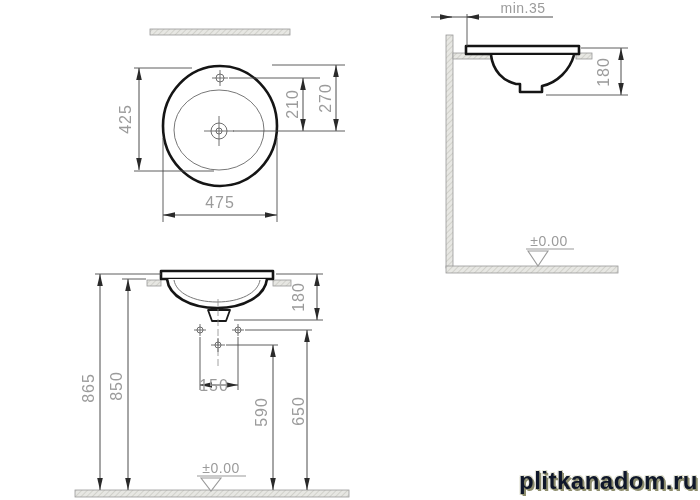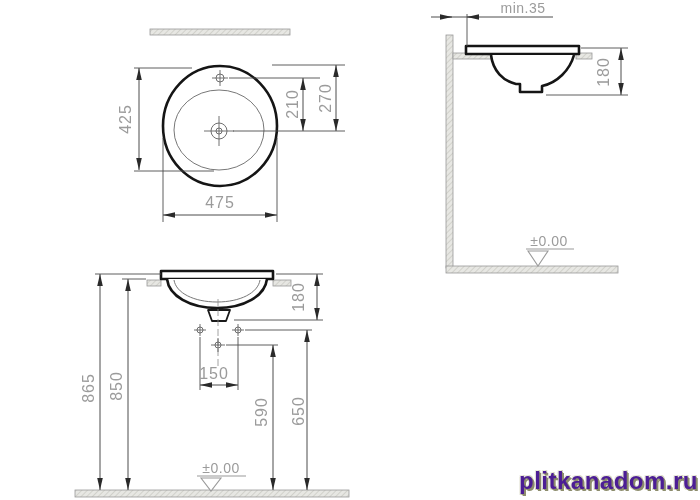--- a/index.html
+++ b/index.html
@@ -16,21 +16,21 @@
   .e{stroke:#4d4d4d;stroke-width:0.9;fill:none;}                             
   .hat{fill:url(#hatch);stroke:#9a9a9a;stroke-width:0.8;}
   .lvl{stroke:#9a9a9a;stroke-width:1.1;fill:none;}
   .lvlt{stroke:#9a9a9a;stroke-width:1.1;fill:#ffffff;}
   
   .dim{position:absolute;transform:translate(-50%,-50%);color:#9b9b9b;font-size:16px;
        letter-spacing:1px;white-space:nowrap;line-height:1;}
   .dim.rot{transform:translate(-50%,-50%) rotate(-90deg);}
   .dim.sm{font-size:14px;letter-spacing:0.5px;}
   .watermark{position:absolute;right:2px;bottom:5px;font-size:24px;font-weight:bold;
-       letter-spacing:0.5px;color:#4c1d95;
+       letter-spacing:0.5px;color:#0f172a;
        text-shadow:2px 2px 0 #8d8d6d,1px 1px 0 #9b9b7d,-1px -1px 0 #ecece0,1px -1px 0 #d9d9c6,-1px 1px 0 #d9d9c6;}
 </style>
 </head>
 <body>
 
 <div class="canvas">
 
   <svg width="700" height="500" viewBox="0 0 700 500">
     <defs>
       <marker id="arw" viewBox="0 0 12 8" refX="12" refY="4" markerWidth="12" markerHeight="8" orient="auto-start-reverse" markerUnits="userSpaceOnUse">
@@ -169,19 +169,19 @@
   <div class="dim rot" style="left:326px;top:98px">270</div>
   <div class="dim" style="left:220px;top:203px">475</div>
 
   <div class="dim sm" style="left:523px;top:8px">min.35</div>
   <div class="dim rot" style="left:604px;top:72px">180</div>
   <div class="dim sm" style="left:549px;top:241px">±0.00</div>
 
   <div class="dim rot" style="left:89px;top:388px">865</div>
   <div class="dim rot" style="left:117px;top:386px">850</div>
   <div class="dim rot" style="left:299px;top:297px">180</div>
-  <div class="dim" style="left:214px;top:374px">150</div>
+  <div class="dim" style="left:214px;top:386px">150</div>
   <div class="dim rot" style="left:262px;top:412px">590</div>
   <div class="dim rot" style="left:299px;top:411px">650</div>
   <div class="dim sm" style="left:221px;top:468px">±0.00</div>
 
   <div class="watermark">plitkanadom.ru</div>
 </div>
 
 </body></html>

